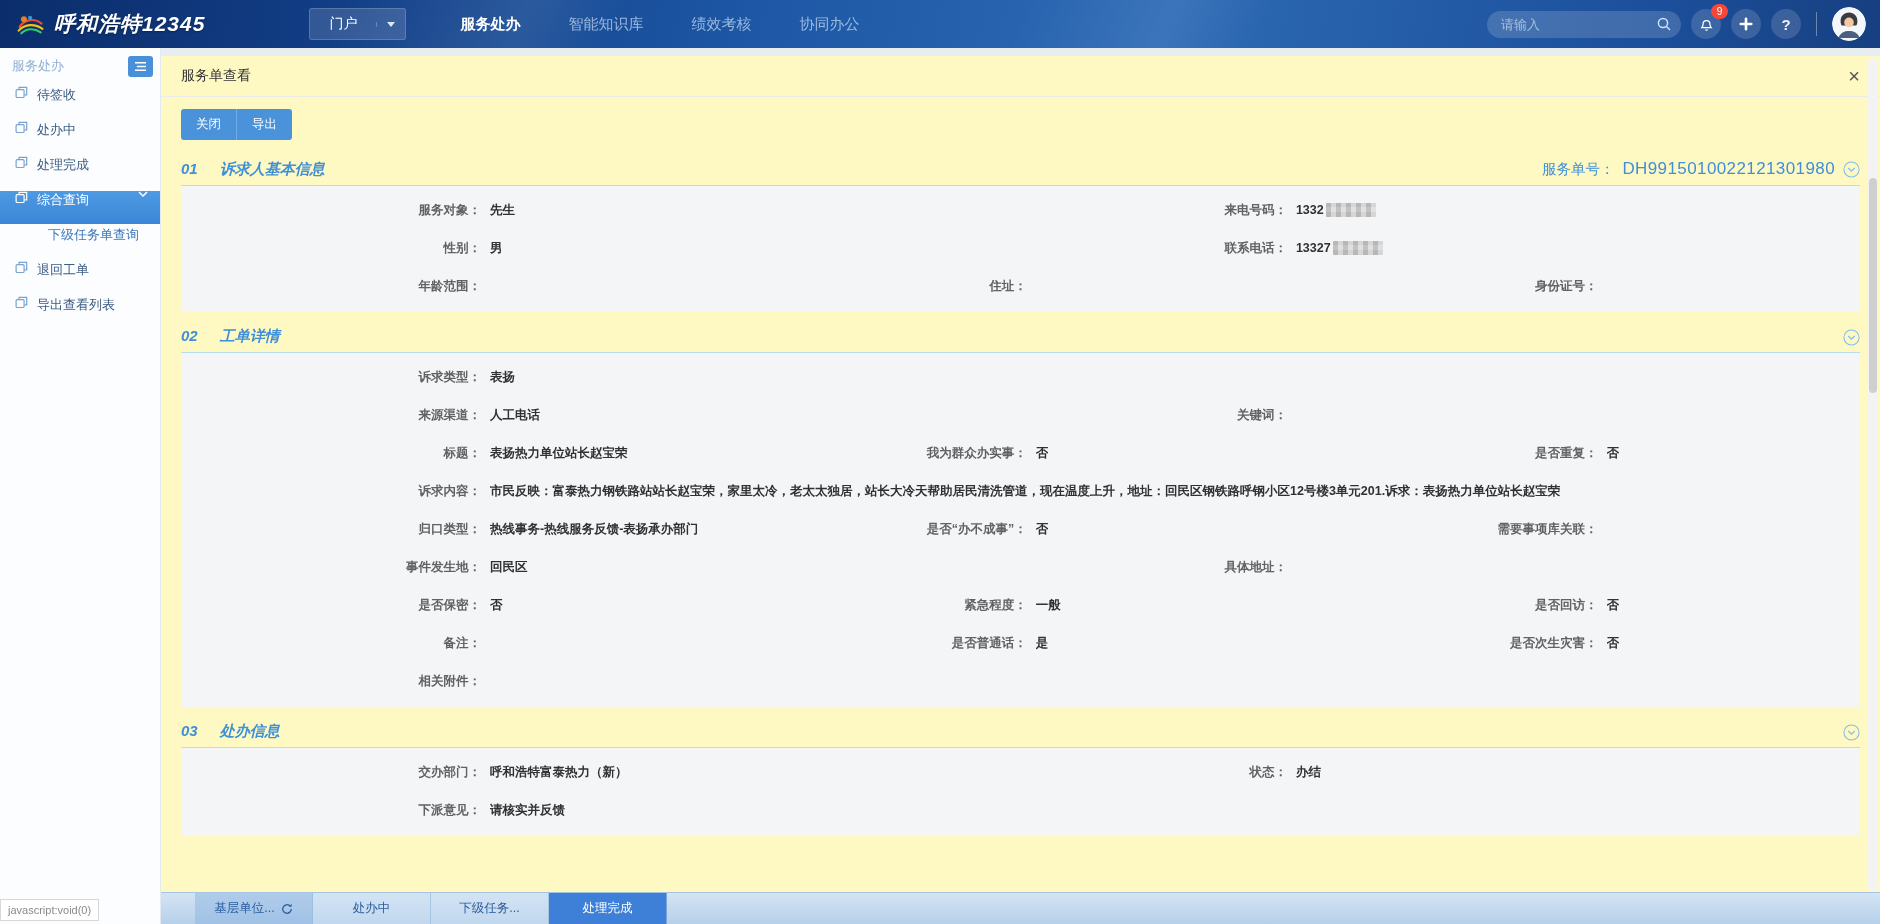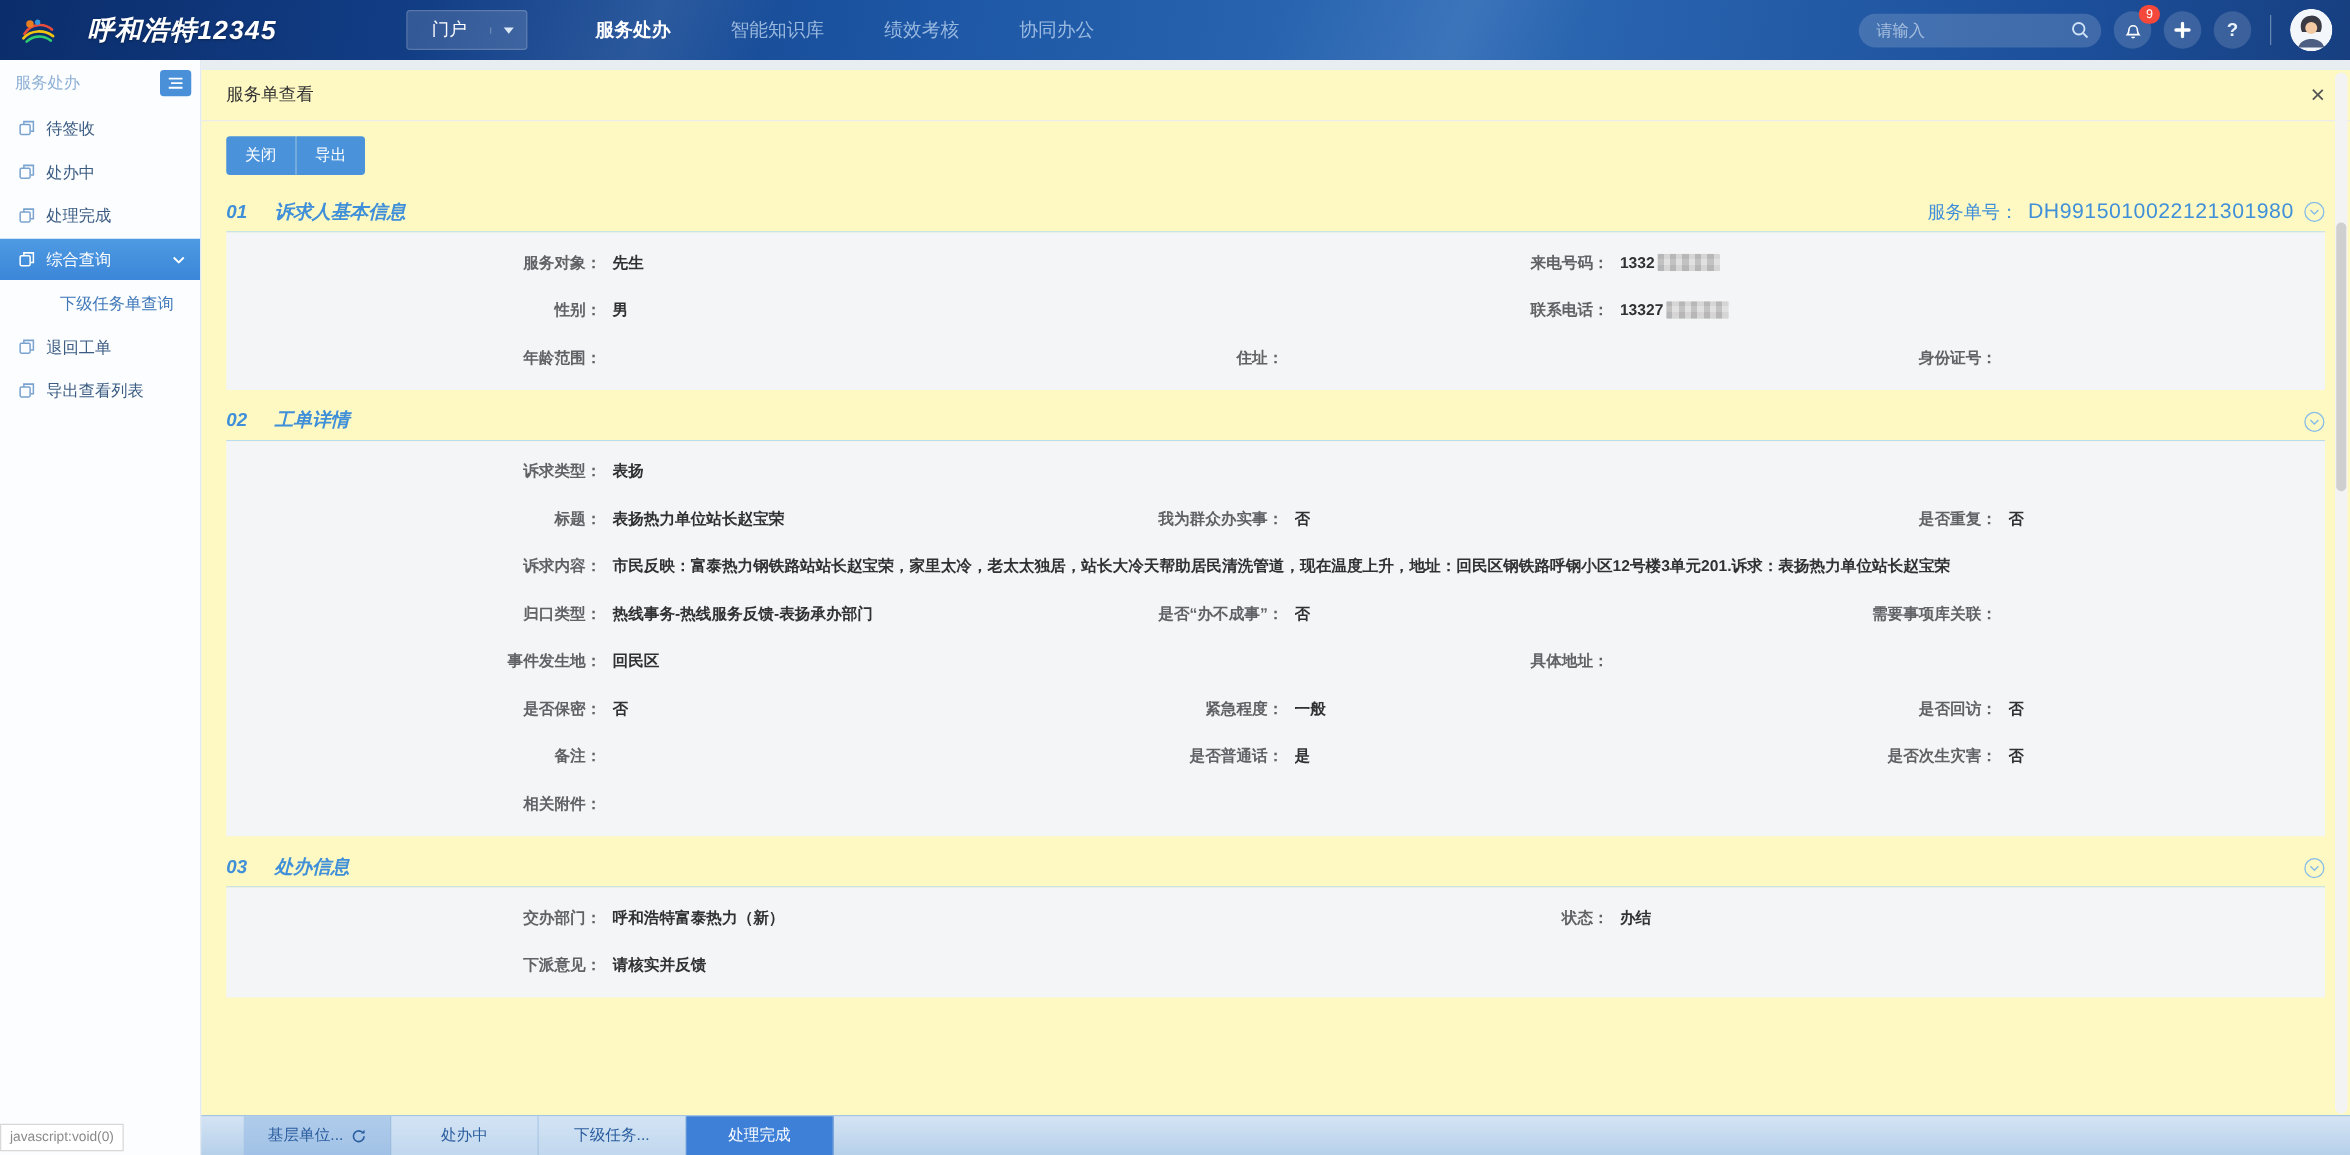--- a/index.html
+++ b/index.html
@@ -4,21 +4,21 @@
 <style>
   html,body{margin:0;padding:0;}
   .app{position:relative;width:1880px;height:924px;background:#e8edf2;overflow:hidden;
        font-family:"Liberation Sans","DejaVu Sans",sans-serif;}
 
   
   .topbar{position:absolute;top:0;left:0;right:0;height:48px;display:flex;align-items:center;z-index:9;
     background:linear-gradient(100deg,#0b2d6b 0%,#123e86 18%,#1d57a5 40%,#2d6ab5 62%,#1c4f9b 88%,#173f80 100%);}
   .topbar::after{content:"";position:absolute;inset:0;pointer-events:none;
     background:linear-gradient(115deg,transparent 18%,rgba(255,255,255,.09) 28%,transparent 33%,transparent 54%,rgba(255,255,255,.07) 62%,transparent 67%);}
-  .logo{display:flex;align-items:center;gap:24px;margin-left:16px;position:relative;z-index:2;}
+  .logo{display:flex;align-items:center;gap:8px;margin-left:16px;position:relative;z-index:2;}
   .logo-title{color:#fff;font-size:21px;font-weight:bold;font-style:italic;letter-spacing:1px;text-shadow:0 1px 2px rgba(0,0,0,.35);}
   .portal{display:flex;align-items:center;margin-left:104px;background:rgba(255,255,255,.14);border:1px solid rgba(255,255,255,.18);
     border-radius:3px;height:30px;overflow:hidden;position:relative;z-index:2;cursor:pointer;}
   .portal-main{width:66px;display:flex;align-items:center;justify-content:center;color:#fff;font-size:14px;}
   .portal-caret{width:28px;display:flex;align-items:center;justify-content:center;border-left:1px solid rgba(255,255,255,.25);}
   .caret-down{width:0;height:0;border-left:4px solid transparent;border-right:4px solid transparent;border-top:5px solid #dce9f7;}
   #topnav{display:flex;gap:48px;margin-left:54px;position:relative;z-index:2;}
   .nav-item{color:rgba(200,222,246,.72);font-size:15px;cursor:pointer;white-space:nowrap;}
   .nav-item.active{color:#fff;font-weight:bold;}
   .top-right{margin-left:auto;display:flex;align-items:center;margin-right:14px;gap:10px;position:relative;z-index:2;}
@@ -33,21 +33,21 @@
   .badge{position:absolute;top:-5px;right:-7px;min-width:9px;height:15px;padding:0 4px;background:#f5483b;border-radius:8px;
     color:#fff;font-size:10px;line-height:15px;text-align:center;}
   .vdiv{width:1px;height:24px;background:rgba(255,255,255,.35);margin:0 5px;}
   .avatar{width:34px;height:34px;border-radius:50%;overflow:hidden;cursor:pointer;flex:none;display:flex;}
 
   
   .sidebar{position:absolute;left:0;top:48px;bottom:0;width:160px;background:#fbfdff;border-right:1px solid #e3e9f0;z-index:4;}
   .side-head{height:36px;display:flex;align-items:center;justify-content:space-between;padding:0 7px 0 12px;}
   .side-title{color:#8fb0d5;font-size:13px;}
   .collapse-btn{width:25px;height:21px;background:#4a90d9;border-radius:3px;display:flex;align-items:center;justify-content:center;color:#fff;cursor:pointer;}
-  .side-item{height:33px;display:flex;align-items:center;gap:9px;padding-left:15px;font-size:13px;color:#3c5c82;cursor:pointer;position:relative;margin-top:2px;}
+  .side-item{height:33px;display:flex;align-items:flex-start;gap:9px;padding-left:15px;font-size:13px;color:#3c5c82;cursor:pointer;position:relative;margin-top:2px;}
   .doc-ic{color:#7aa3cf;display:flex;flex:none;}
   .side-item.active{background:linear-gradient(180deg,#4e9ae2,#3b86d8);color:#fff;}
   .side-item.active .doc-ic{color:#fff;}
   .side-chev{position:absolute;right:12px;color:#fff;display:flex;}
   .side-item.sub{padding-left:48px;color:#3f77b8;}
 
   
   .panel{position:absolute;left:161px;top:56px;right:0;bottom:31px;background:#fef9c3;overflow:hidden;z-index:3;}
   .panel-head{height:40px;border-bottom:1px solid #ececec;display:flex;align-items:center;padding:0 20px;}
   .panel-title{font-size:14px;color:#333;}
@@ -320,20 +320,30 @@
               </span>
             </div>
           </div>
           <div class="sec-body">
             <div class="frow cols2">
               <div class="field">
                 <span class="flabel">诉求类型：</span>
                 <span class="fvalue">表扬</span>
               </div>
             </div>
+            <div class="frow cols2">
+              <div class="field">
+                <span class="flabel">来源渠道：</span>
+                <span class="fvalue">人工电话</span>
+              </div>
+              <div class="field">
+                <span class="flabel">关键词：</span>
+                <span class="fvalue"></span>
+              </div>
+            </div>
             <div class="frow cols3">
               <div class="field">
                 <span class="flabel">标题：</span>
                 <span class="fvalue">表扬热力单位站长赵宝荣</span>
               </div>
               <div class="field">
                 <span class="flabel">我为群众办实事：</span>
                 <span class="fvalue">否</span>
               </div>
               <div class="field">

